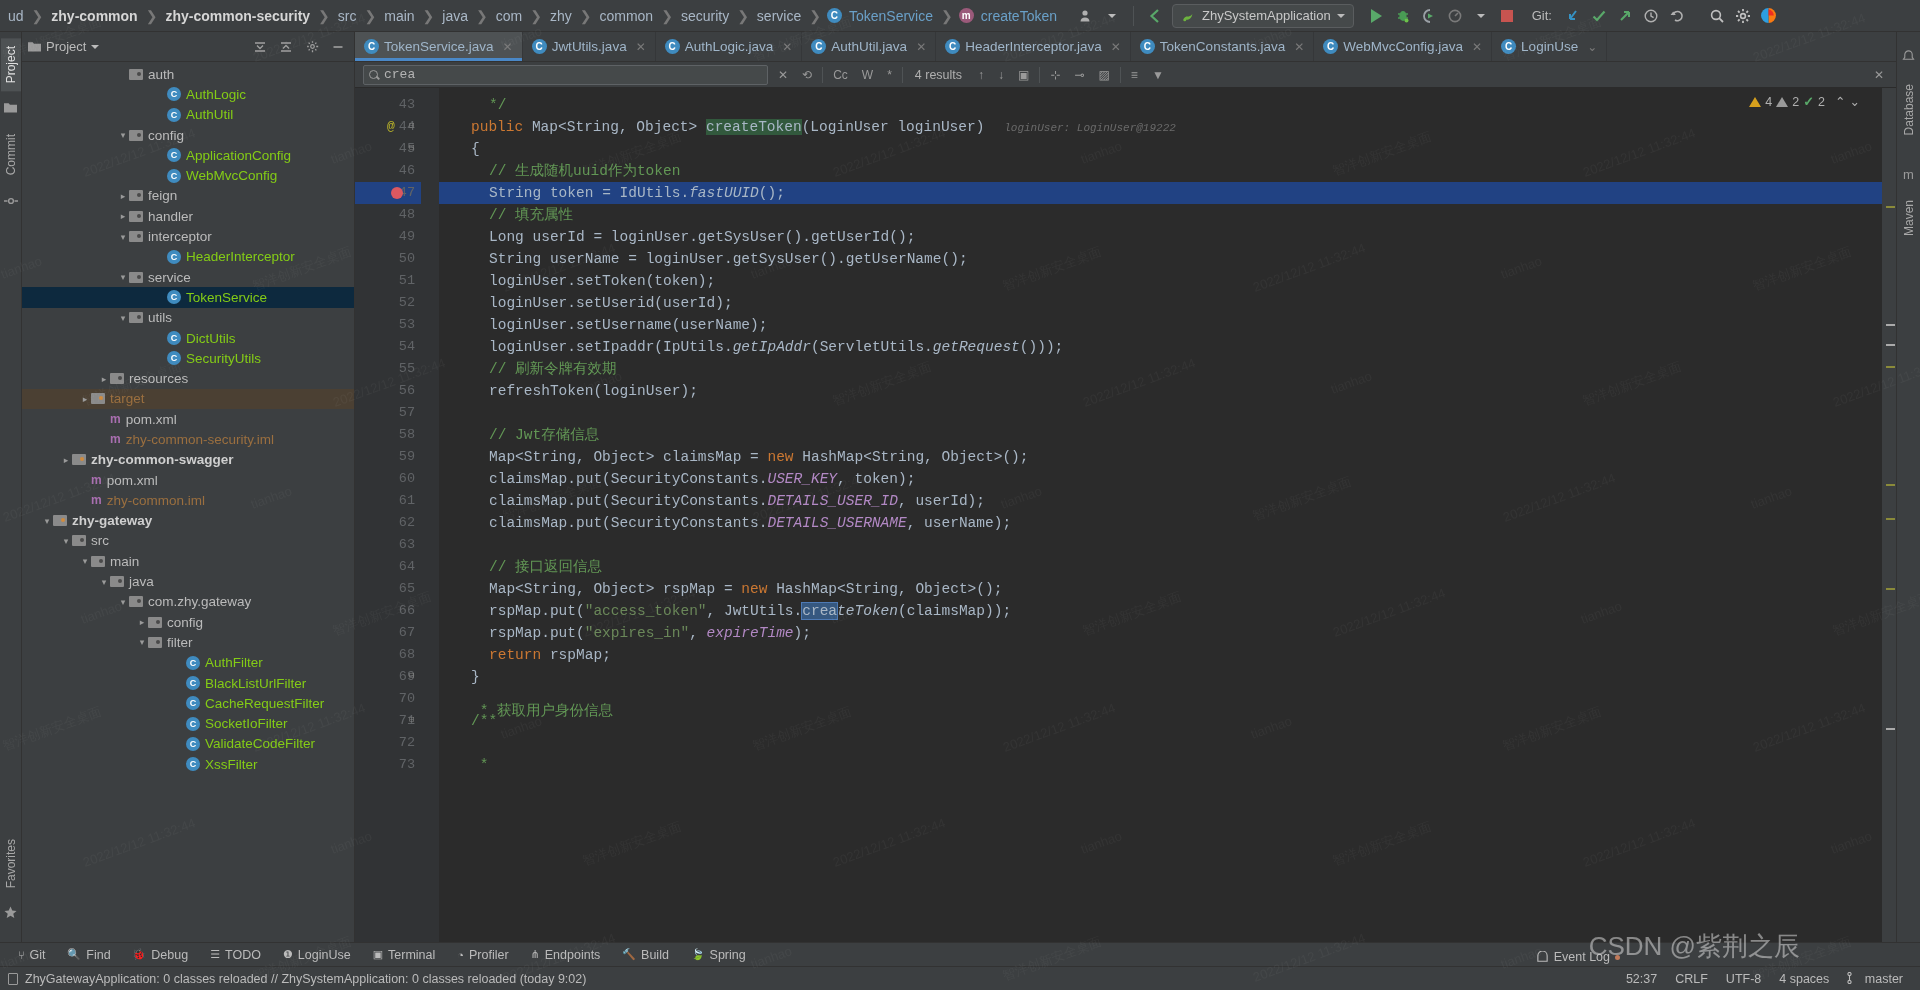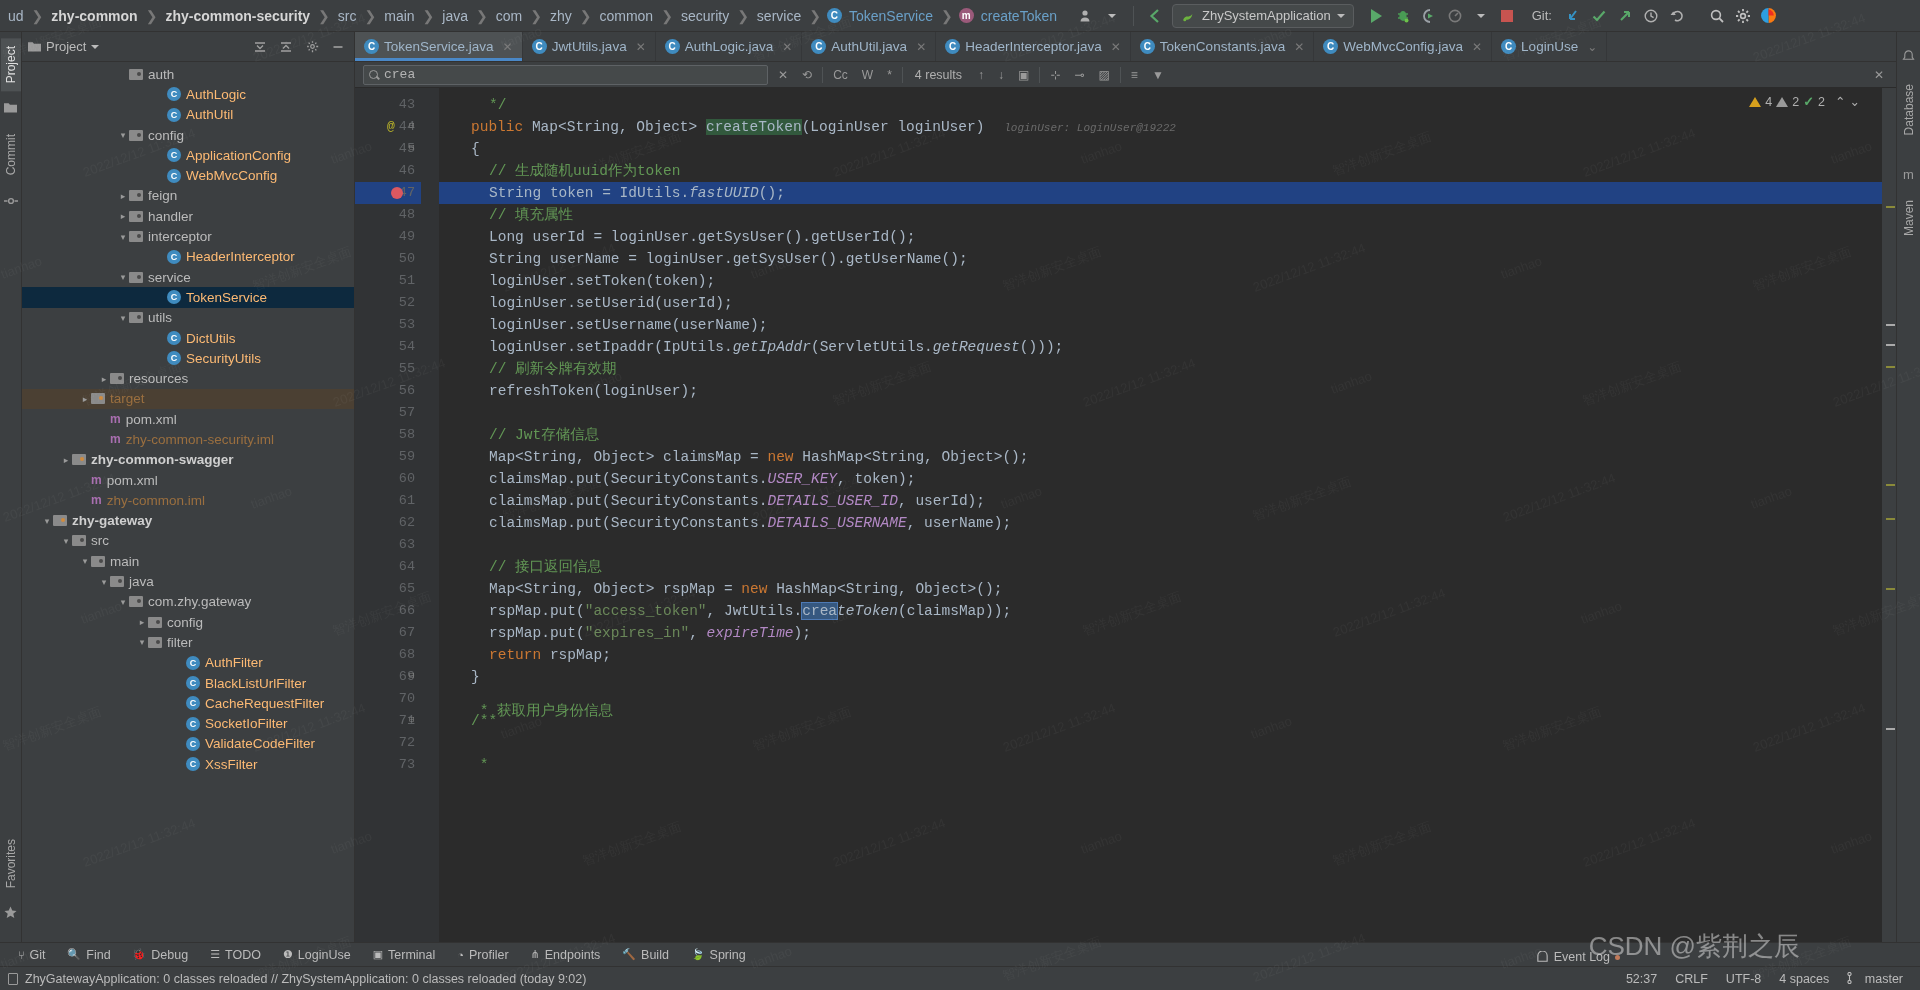--- a/index.html
+++ b/index.html
@@ -82,21 +82,21 @@
     position:relative;flex:0 0 14px;margin-right:5px;
   }
   .folder:after{content:'';position:absolute;right:2px;top:3px;width:4px;height:4px;background:#4a4a4a;border-radius:50%;}
   .folder.mod:after{background:#cf8b3e;}
   .cls {
     width:14px;height:14px;border-radius:50%;background:#3f8bbf;color:#fff;
     font-size:9px;font-weight:bold;display:flex;align-items:center;justify-content:center;
     flex:0 0 14px;margin-right:5px;
   }
   .mfile{color:#a96fb0;font-weight:bold;font-size:12px;margin-right:5px;}
-  .tlabel.blue{color:#fdba74;}
+  .tlabel.blue{color:#84cc16;}
   .tlabel.bold{font-weight:bold;color:#cfcfcf;}
   .tlabel.ignored{color:#9b6f3f;}
   .trow.highlight{background:#4b4033;}
 
   
   .editor-side { flex:1; display:flex; flex-direction:column; min-width:0; background:#2b2b2b; }
 
   .tabbar {
     height:30px; background:#3c3f41; display:flex; align-items:stretch;
     border-bottom:1px solid #323232; overflow:hidden; flex:0 0 30px;

